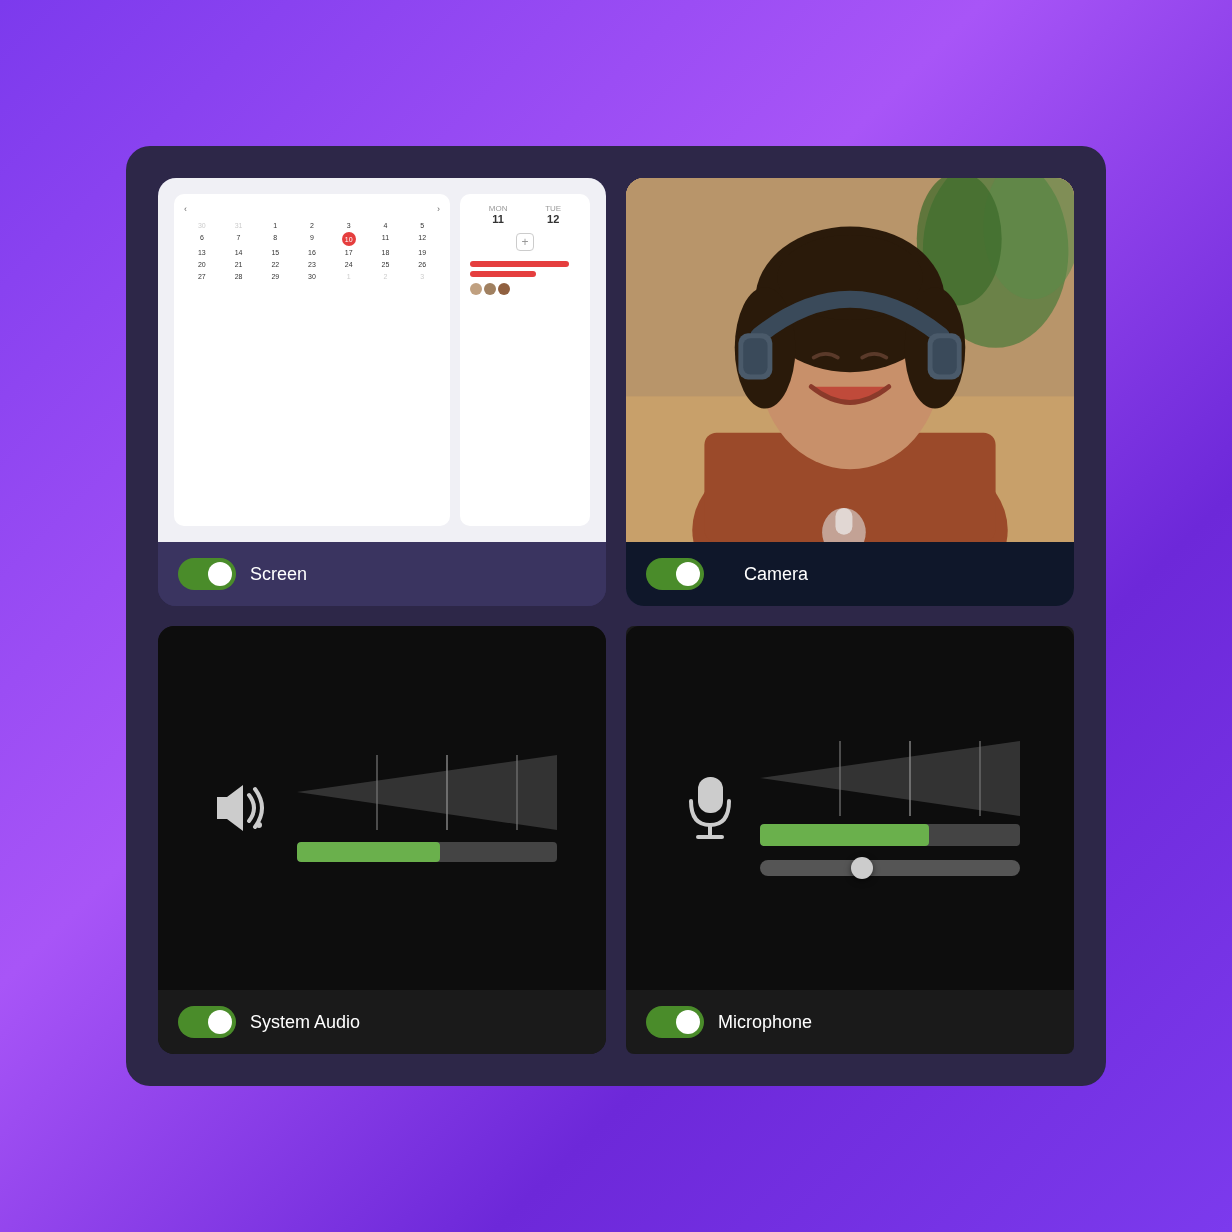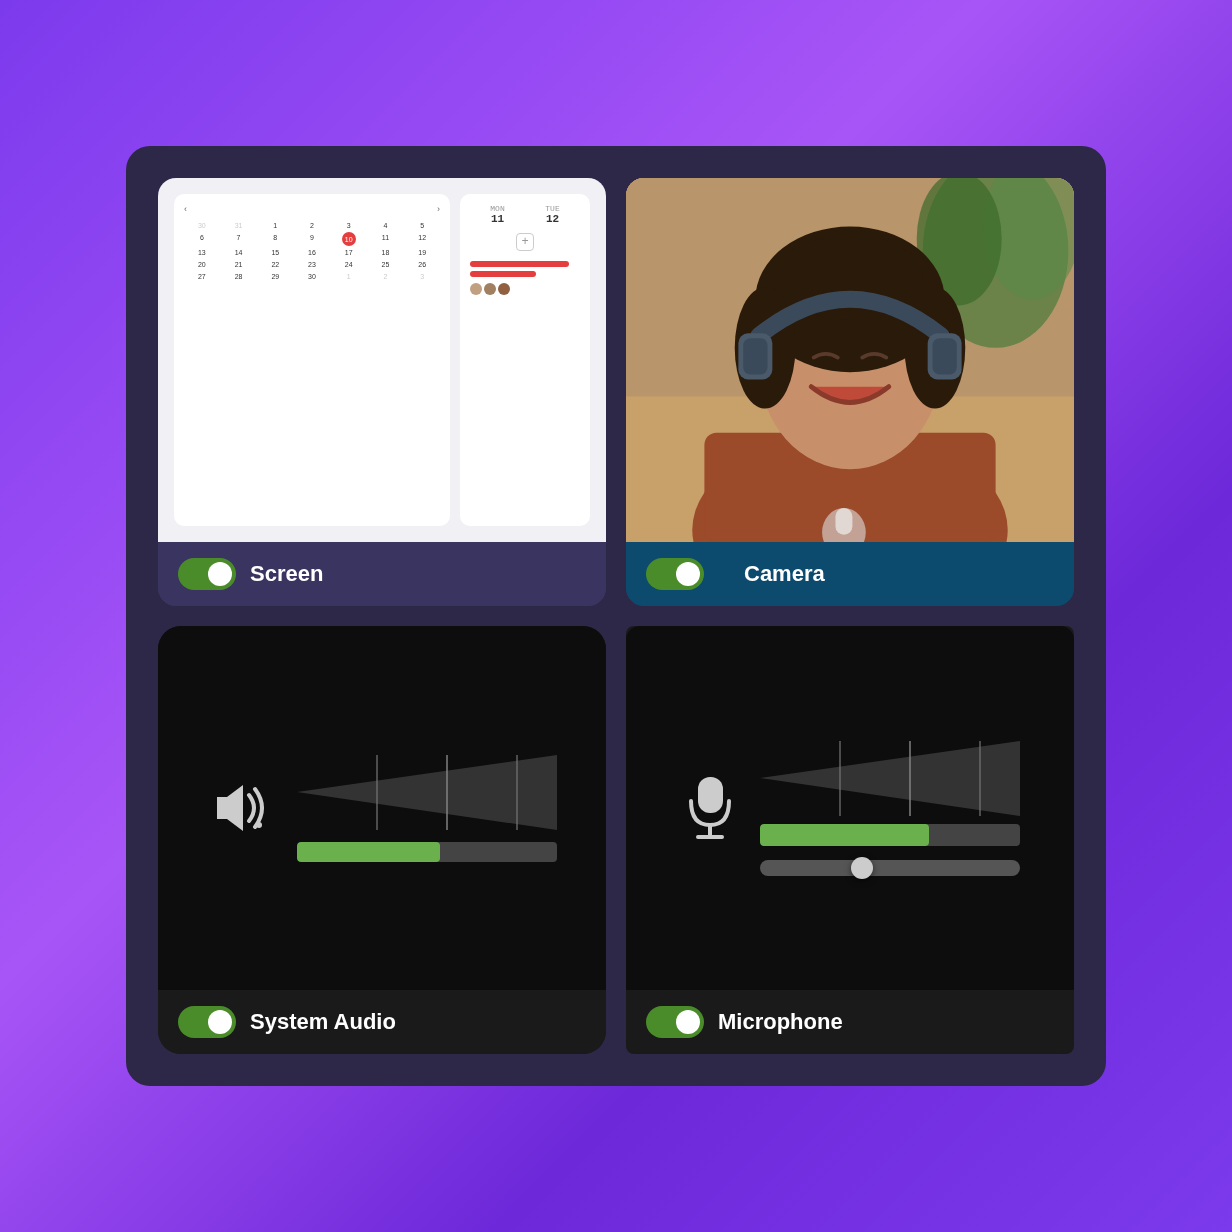--- a/index.html
+++ b/index.html
@@ -64,28 +64,28 @@
 
     
     .camera-card {
       background: #3a3460;
     }
     .camera-card .card-preview {
       background: #888;
       position: relative;
     }
     .camera-card .card-footer {
-      background: #0c4a6e;
+      background: #0f172a;
       gap: 40px;
     }
 
     
     .audio-card {
       background: #1a1a1a;
-      border-radius: 23px;
+      border-radius: 16px;
       text-align: center;
     }
     .audio-card .card-preview {
       background: #0d0d0d;
       display: flex;
       align-items: center;
       justify-content: center;
       gap: 20px;
       padding: 30px;
     }
@@ -130,22 +130,22 @@
       top: 4px;
       left: 4px;
       transition: left 0.2s;
     }
     .toggle.on::after {
       left: 30px;
     }
 
     .card-label {
       color: white;
-      font-size: 22px;
-      font-weight: 700;
+      font-size: 18px;
+      font-weight: 400;
     }
 
     
     .calendar-mini {
       background: white;
       border-radius: 10px;
       padding: 10px;
       flex: 1;
       min-height: 200px;
     }
@@ -183,21 +183,20 @@
     }
     .cal-cell.dim { color: #ccc; }
 
     
     .schedule-mini {
       background: white;
       border-radius: 10px;
       padding: 10px;
       width: 130px;
       min-height: 200px;
-      font-family: Liberation Mono, monospace;
     }
     .sched-days {
       display: flex;
       justify-content: space-around;
       margin-bottom: 8px;
     }
     .sched-day {
       font-size: 8px;
       text-align: center;
       color: #999;

